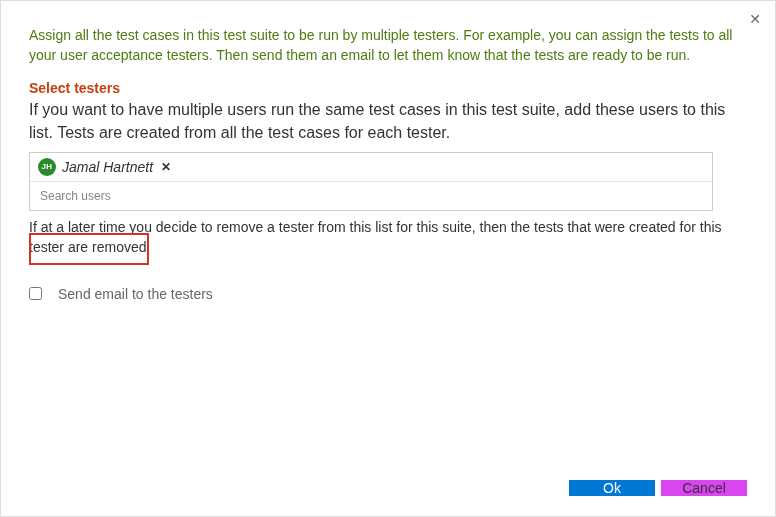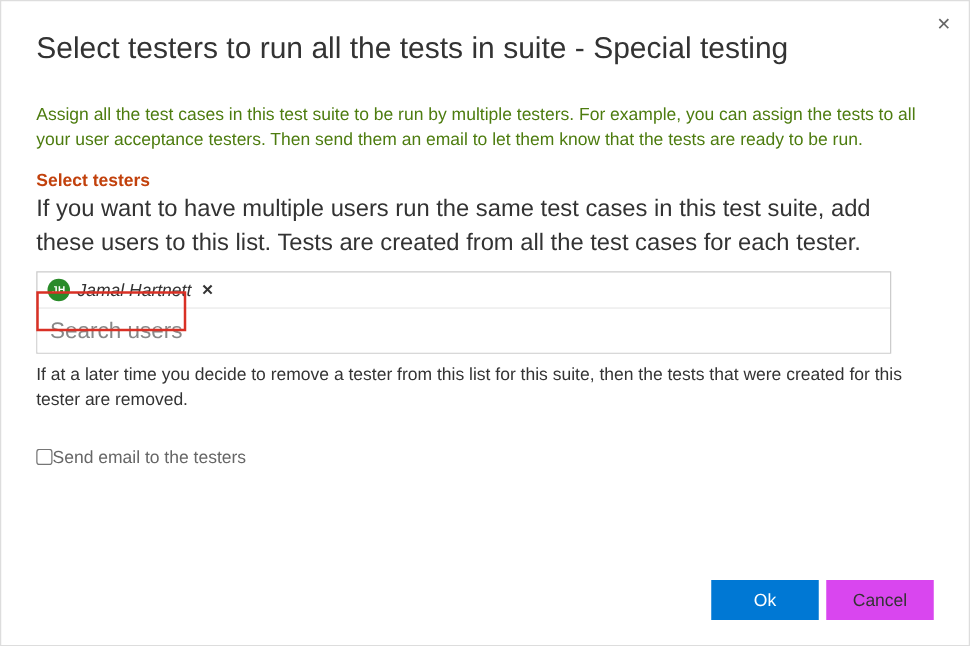--- a/index.html
+++ b/index.html
@@ -43,21 +43,21 @@
       line-height: 1.45;
       margin-bottom: 14px;
     }
     .section-label {
       font-weight: 600;
       font-size: 14px;
       color: #c2410c;
       margin-bottom: 2px;
     }
     .section-help {
-      font-size: 19px;
+      font-size: 16px;
       color: #333;
       line-height: 1.45;
       margin-bottom: 8px;
     }
     .tester-box {
       border: 1px solid #ccc;
       background: #fff;
       margin-bottom: 6px;
       width: 684px;
     }
@@ -93,21 +93,21 @@
       font-weight: 600;
     }
     .search-row {
       border-top: 1px solid #e5e5e5;
     }
     .search-input {
       width: 100%;
       border: none;
       outline: none;
       padding: 7px 10px;
-      font-size: 18px;
+      font-size: 12px;
       font-family: inherit;
       color: #7f1d1d;
     }
     .search-input::placeholder {
       color: #888;
     }
     .highlight-box {
       position: absolute;
       border: 2px solid #d93025;
       pointer-events: none;
@@ -118,41 +118,41 @@
     }
     .note-text {
       font-size: 14px;
       color: #333;
       line-height: 1.45;
       margin-bottom: 28px;
     }
     .checkbox-row {
       display: flex;
       align-items: center;
-      gap: 0;
+      gap: 16px;
     }
     .checkbox-row input[type="checkbox"] {
       width: 13px;
       height: 13px;
       margin: 0;
     }
     .checkbox-label {
       font-size: 14px;
       color: #666;
     }
     .footer {
       margin-top: auto;
       display: flex;
       justify-content: flex-end;
       gap: 6px;
       padding-top: 12px;
     }
     .btn {
       min-width: 86px;
-      height: 32px;
+      height: 16px;
       font-size: 14px;
       font-family: inherit;
       border: none;
       cursor: pointer;
       padding: 0 16px;
     }
     .btn-primary {
       background: #0078d4;
       color: #fff;
     }
@@ -161,21 +161,20 @@
       color: #333;
     }
   </style>
 </head>
 <body>
 
 <div class="dialog">
 
   <div class="close-btn">✕</div>
 
-  <h1 class="dialog-title">Select testers to run all the tests in suite - Special testing</h1>
 
   <p class="intro-text">Assign all the test cases in this test suite to be run by multiple testers. For example, you can assign the tests to all your user acceptance testers. Then send them an email to let them know that the tests are ready to be run.</p>
 
   <div class="section-label">Select testers</div>
   <p class="section-help">If you want to have multiple users run the same test cases in this test suite, add these users to this list. Tests are created from all the test cases for each tester.</p>
 
   <div class="tester-box">
     <div class="chip-row">
       <span class="avatar">JH</span>
       <span class="chip-name">Jamal Hartnett</span>

